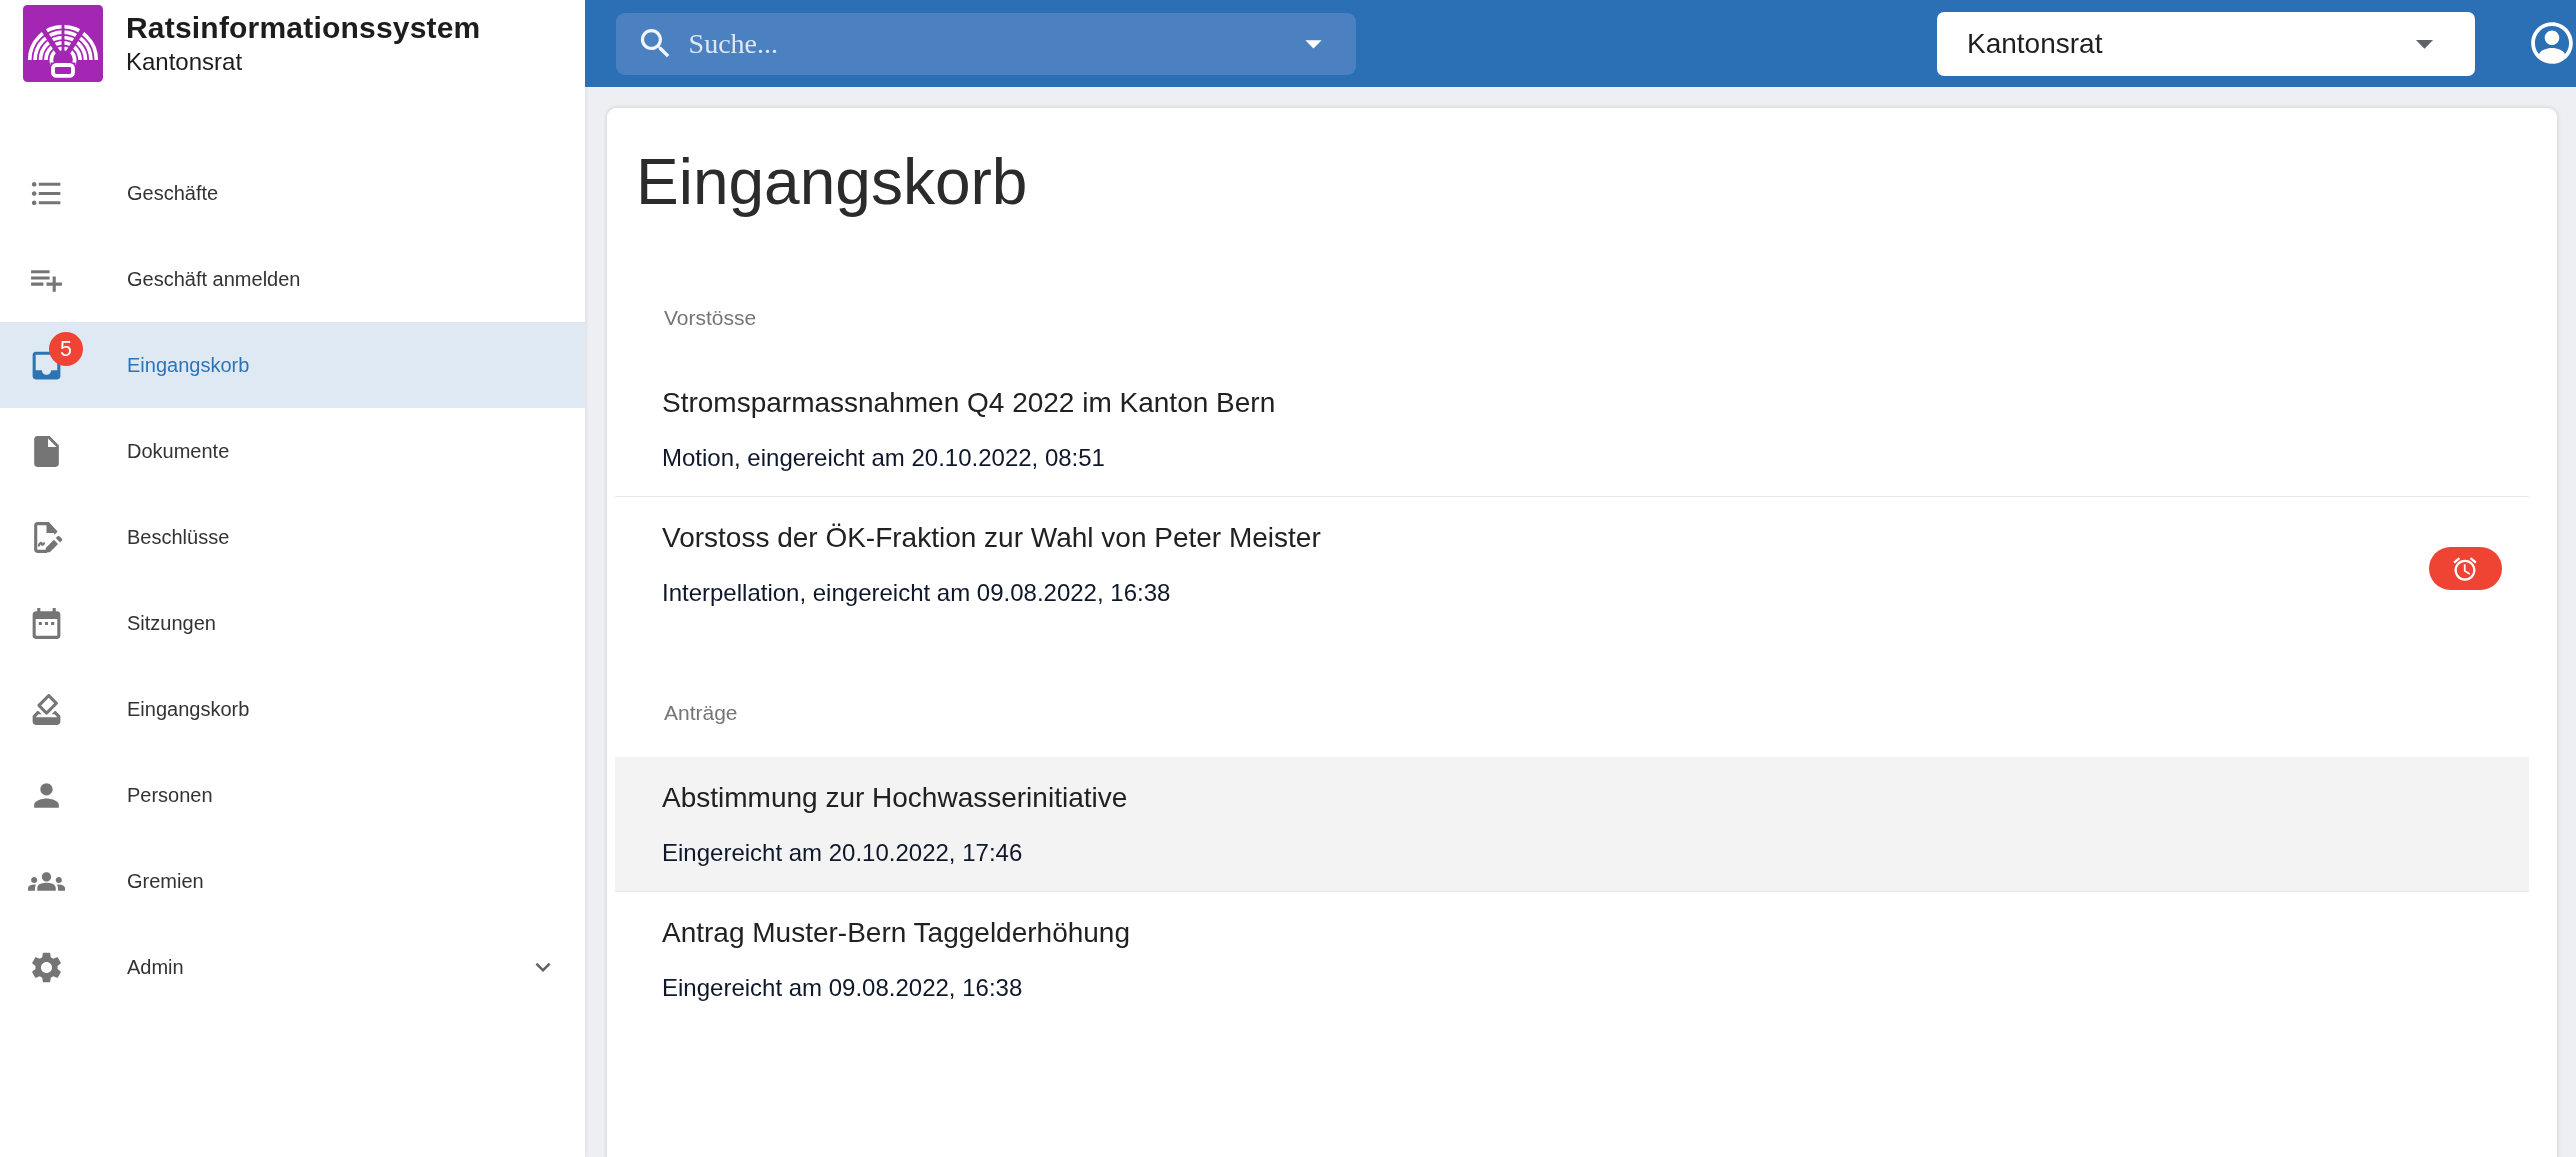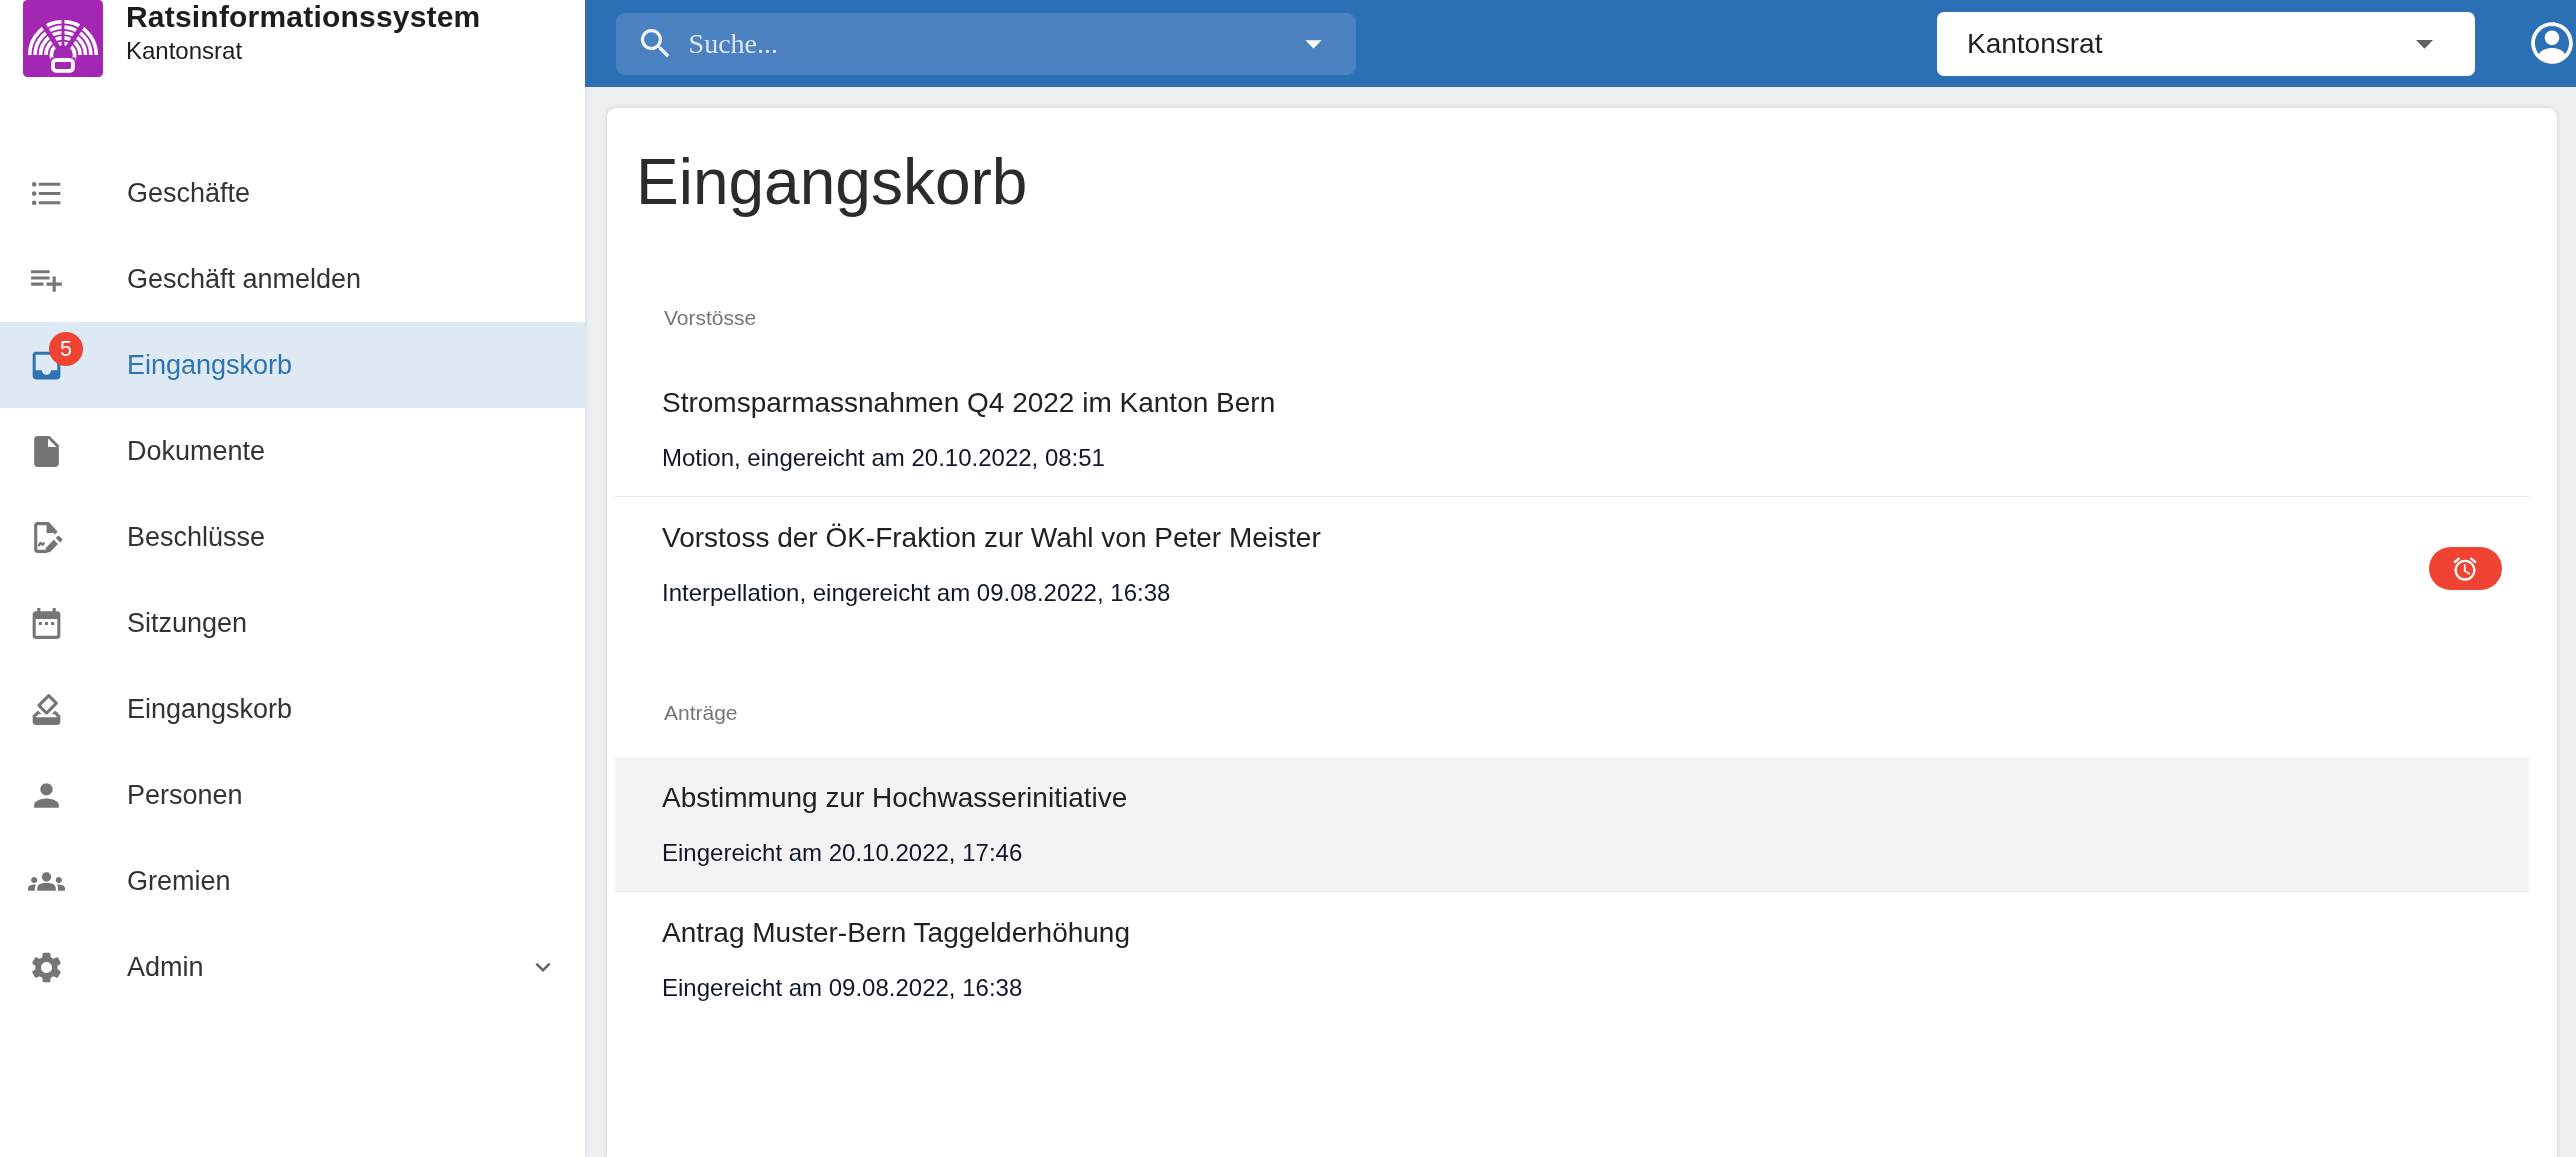--- a/index.html
+++ b/index.html
@@ -12,21 +12,21 @@
     color:#2f2f2f;
   }
 
   
   .header {
     position:absolute; left:0; top:0; width:2576px; height:87px;
     background:#2b70b5; z-index:5;
   }
   .logo-area {
     position:absolute; left:0; top:0; width:585px; height:87px;
-    background:#ffffff; display:flex; 
+    background:#ffffff; display:flex; align-items:center;
   }
   .logo-square {
     width:80px; height:77px; margin-left:23px; border-radius:4.5px;
     background:#a427b3; flex:0 0 auto;
   }
   .app-titles { margin-left:23px; line-height:1.15; }
   .app-title { font-size:30px; font-weight:bold; color:#1d1d1d; letter-spacing:0.2px; }
   .app-subtitle { font-size:24px; color:#1d1d1d; margin-top:2.7px; }
 
   .search-box {
@@ -61,21 +61,21 @@
     background:#ffffff; z-index:4;
     box-shadow:1.8px 0 3.6px rgba(0,0,0,0.06);
     padding-top:63px;
   }
   .nav-item {
     position:relative; height:86px; display:flex; align-items:center;
     cursor:pointer;
   }
   .nav-icon { width:37px; height:37px; margin-left:28px; flex:0 0 auto; position:relative; }
   .nav-icon svg { width:37px; height:37px; display:block; }
-  .nav-label { font-size:27px; color:#333333; margin-left:62px; }
+  .nav-label { font-size:20px; color:#333333; margin-left:62px; }
   .nav-item.active { background:#dfe9f4; }
   .nav-item.active .nav-label { color:#2e74b5; }
   .nav-badge {
     position:absolute; top:-14.3px; right:-18px; width:34px; height:34px;
     background:#ef4334; border-radius:50%; color:#ffffff;
     font-size:21.4px; display:flex; align-items:center; justify-content:center;
   }
   .nav-expand { position:absolute; right:27px; width:30px; height:30px; }
 
   

